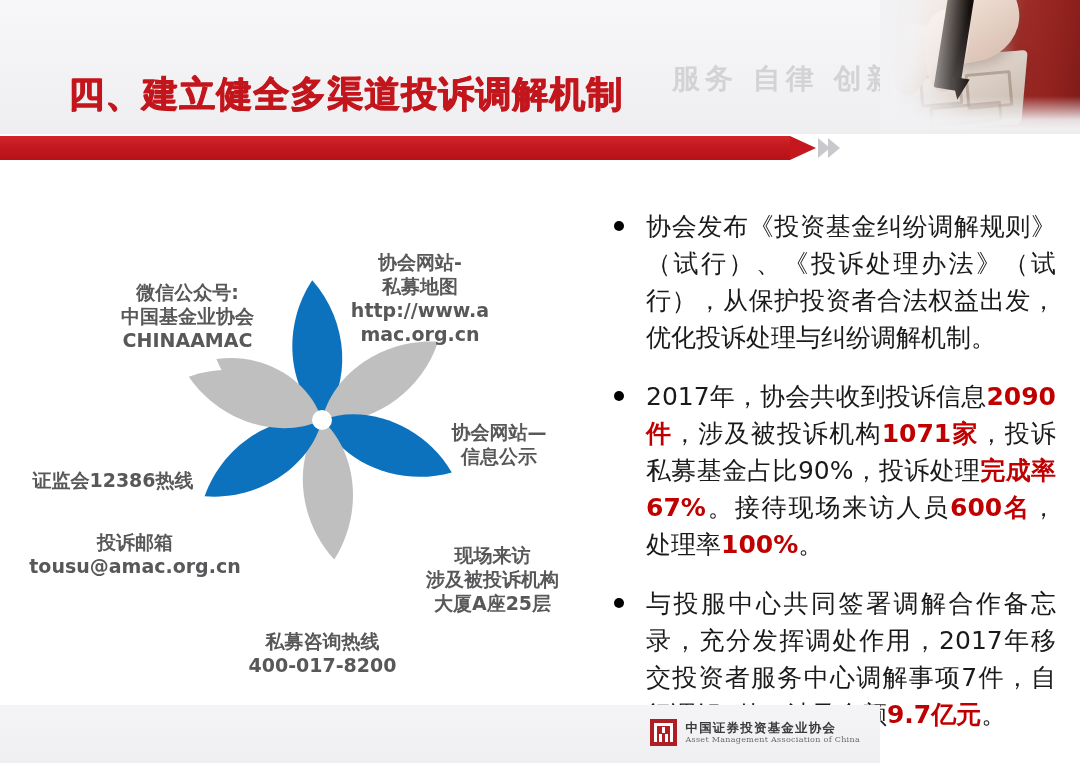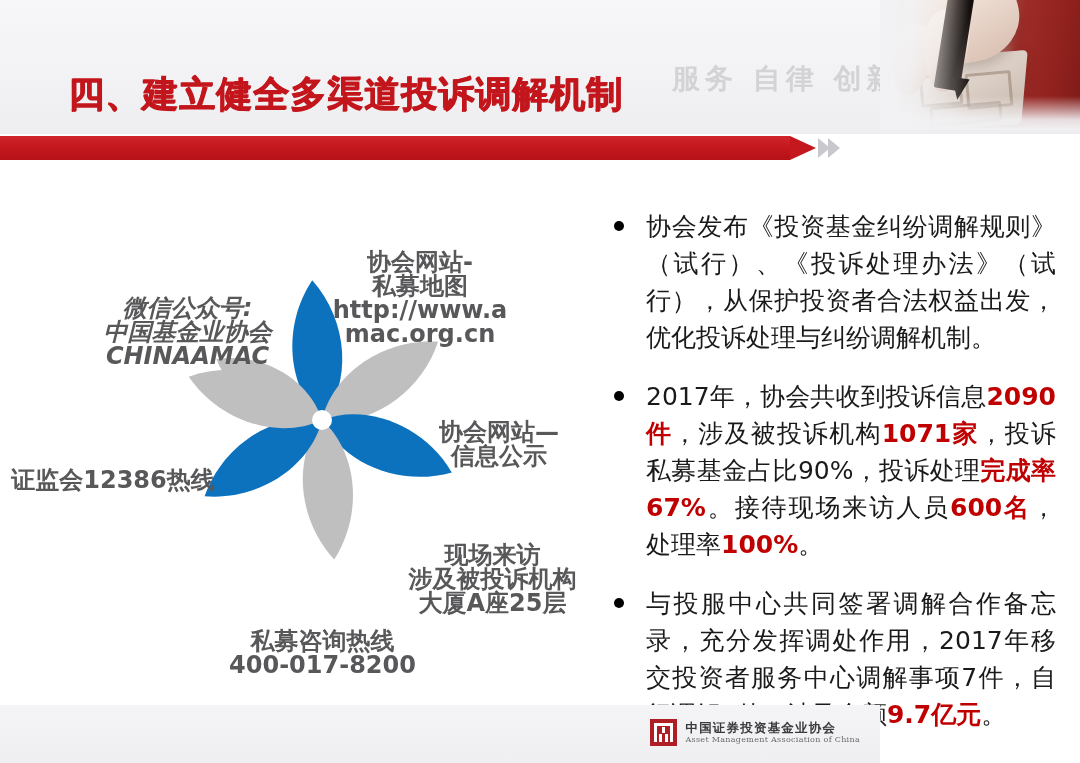--- a/index.html
+++ b/index.html
@@ -194,25 +194,25 @@
     left: 172px;
     top: 110px;
     width: 300px;
     height: 300px;
   }
 
   .petal-label {
     position: absolute;
     color: #58585a;
     font-weight: 700;
-    font-size: 24px;
+    font-size: 19px;
     line-height: 24px;
     white-space: pre-line;
   }
-  #label-wechat  { left: 80px;  top: 136px; width: 215px; text-align: center; font-style: italic; }
+  #label-wechat  { left: 80px;  top: 120px; width: 215px; text-align: center; }
   #label-website { left: 320px; top: 90px;  width: 200px; text-align: center; }
   #label-csrc    { left: 8px;   top: 272px; width: 210px; text-align: center; margin-top: 36px; }
   #label-info    { left: 404px; top: 260px; width: 190px; text-align: center; }
   #label-email   { left: 0px;   top: 370px; width: 270px; text-align: center; }
   #label-visit   { left: 400px; top: 383px; width: 185px; text-align: center; }
   #label-hotline { left: 215px; top: 455px; width: 215px; text-align: center; margin-top: 14px; }
 
   
   #bullets {
     position: absolute;
@@ -356,20 +356,22 @@
     <div class="petal-label" id="label-wechat">微信公众号:
 中国基金业协会
 CHINAAMAC</div>
     <div class="petal-label" id="label-website">协会网站-
 私募地图
 http://www.a
 mac.org.cn</div>
     <div class="petal-label" id="label-csrc">证监会12386热线</div>
     <div class="petal-label" id="label-info">协会网站—
 信息公示</div>
+    <div class="petal-label" id="label-email">投诉邮箱
+tousu@amac.org.cn</div>
     <div class="petal-label" id="label-visit">现场来访
 涉及被投诉机构
 大厦A座25层</div>
     <div class="petal-label" id="label-hotline">私募咨询热线
 400-017-8200</div>
   </div>
 
   <div id="bullets">
       <div class="bullet"><span class="dot"></span><span>协会发布《投资基金纠纷调解规则》（试行）、《投诉处理办法》（试行），从保护投资者合法权益出发，优化投诉处理与纠纷调解机制。</span></div>
       <div class="bullet"><span class="dot"></span><span>2017年，协会共收到投诉信息</span><span class="hl">2090件</span><span>，涉及被投诉机构</span><span class="hl">1071家</span><span>，投诉私募基金占比90%，投诉处理</span><span class="hl">完成率67%</span><span>。接待现场来访人员</span><span class="hl">600名</span><span>，处理率</span><span class="hl">100%</span><span>。</span></div>

